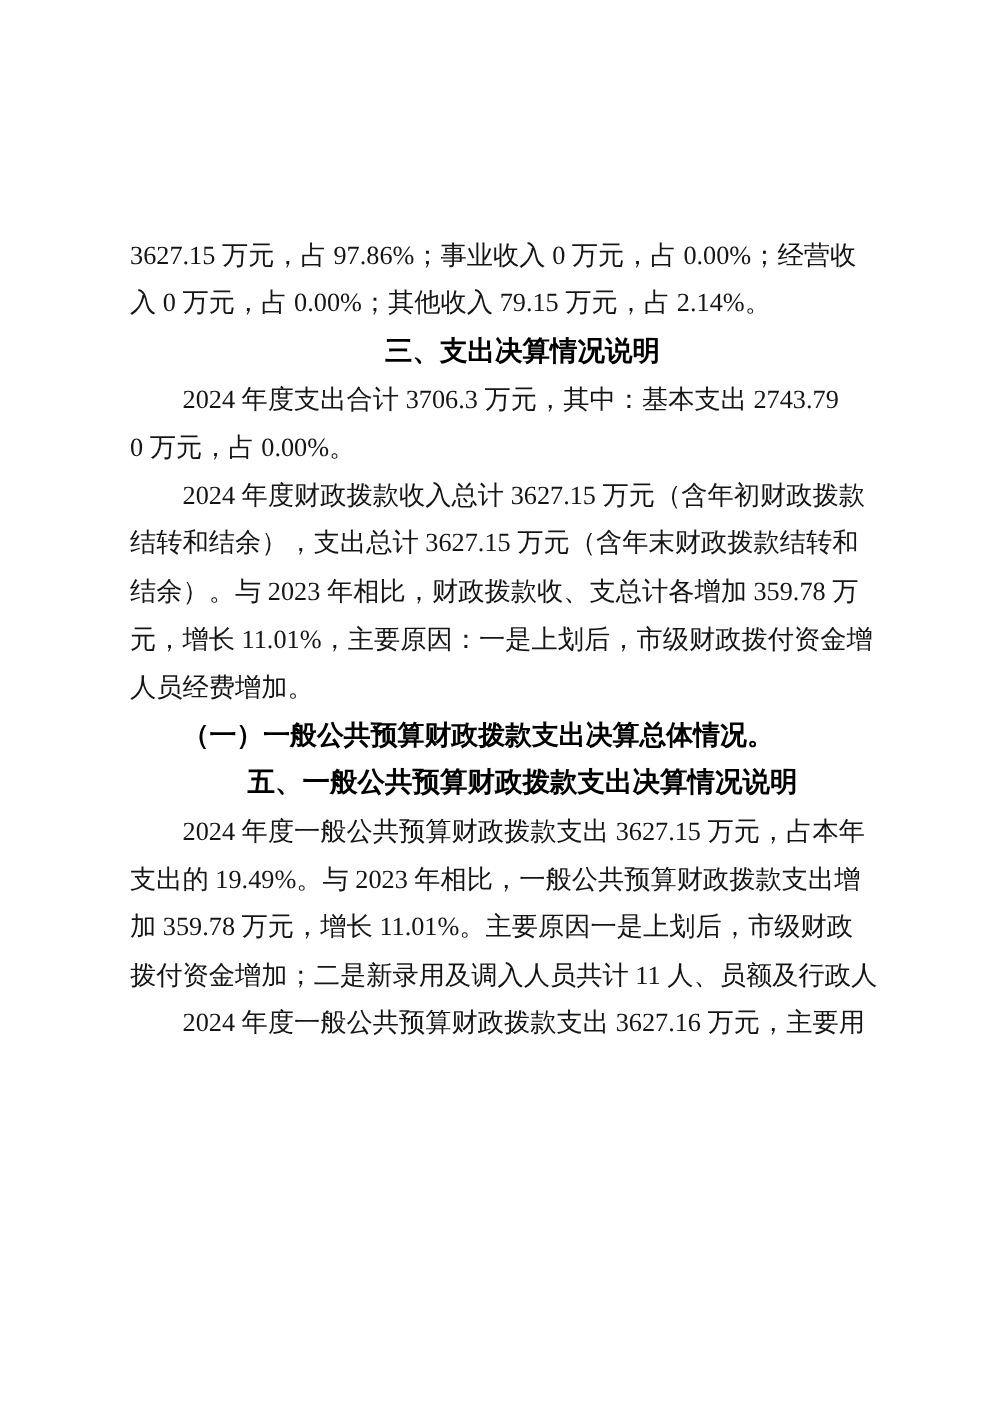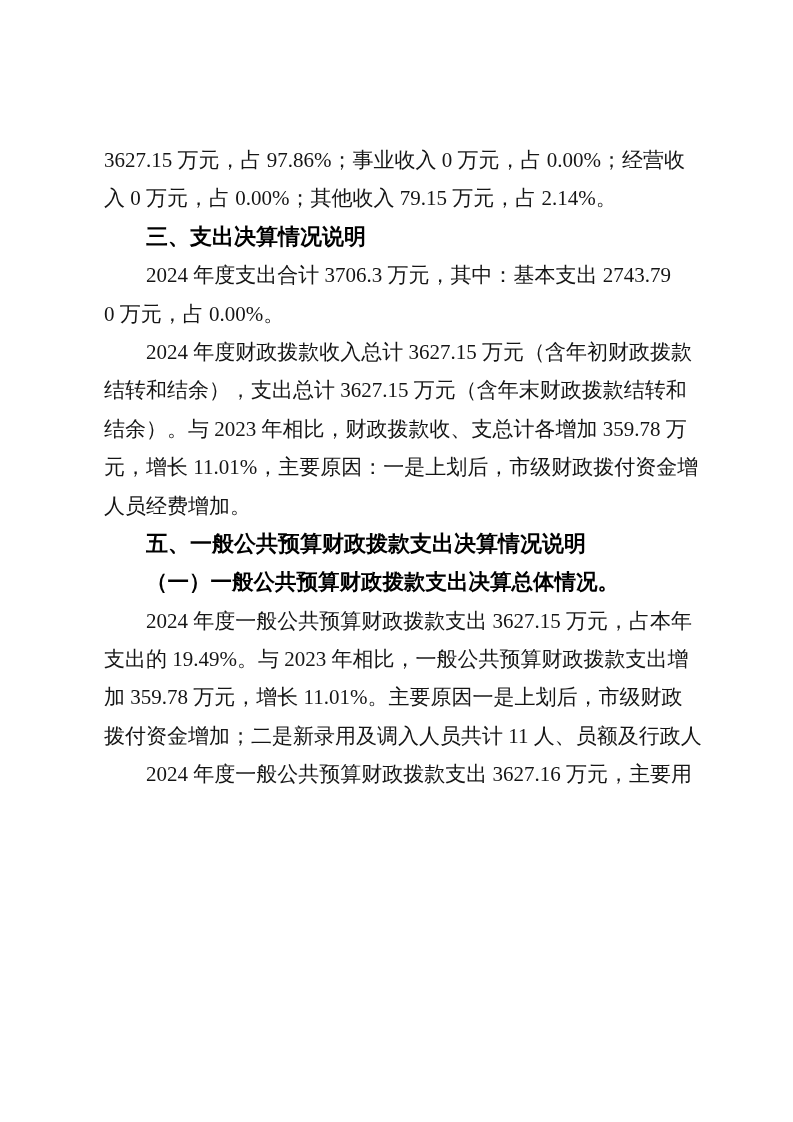--- a/index.html
+++ b/index.html
@@ -8,20 +8,21 @@
     background: #ffffff;
   }
   .page {
     position: relative;
     width: 793px;
     height: 920px;
     background: #ffffff;
     color: #111111;
     font-family: "Liberation Serif", "DejaVu Serif", serif;
     overflow: hidden;
+    margin-top: 44px;
   }
   .text-area {
     position: absolute;
     left: 104px;
     top: 141px;
     width: 586px;
   }
   .line {
     height: 38.4px;
     line-height: 38.4px;
@@ -30,20 +31,21 @@
     color: #151515;
   }
   .indent {
     padding-left: 42px;
   }
   .heading {
     font-family: "Liberation Sans", "DejaVu Sans", sans-serif;
     font-weight: 700;
     font-size: 22px;
     color: #000000;
+    text-align: center;
   }
   .subheading {
     font-family: "Liberation Serif", "DejaVu Serif", serif;
     font-weight: 700;
     font-size: 21.5px;
     color: #000000;
   }
   .page-number {
     position: absolute;
     top: 988px;
@@ -69,23 +71,23 @@
     <div class="line indent">2024 年度支出合计 3706.3 万元，其中：基本支出 2743.79</div>
     <div class="line">0 万元，占 0.00%。</div>
 
 
     <div class="line indent">2024 年度财政拨款收入总计 3627.15 万元（含年初财政拨款</div>
     <div class="line">结转和结余），支出总计 3627.15 万元（含年末财政拨款结转和</div>
     <div class="line">结余）。与 2023 年相比，财政拨款收、支总计各增加 359.78 万</div>
     <div class="line">元，增长 11.01%，主要原因：一是上划后，市级财政拨付资金增</div>
     <div class="line">人员经费增加。</div>
 
+    <div class="line subheading indent">（一）一般公共预算财政拨款支出决算总体情况。</div>
+
     <div class="line heading indent">五、一般公共预算财政拨款支出决算情况说明</div>
-
-    <div class="line subheading indent">（一）一般公共预算财政拨款支出决算总体情况。</div>
 
     <div class="line indent">2024 年度一般公共预算财政拨款支出 3627.15 万元，占本年</div>
     <div class="line">支出的 19.49%。与 2023 年相比，一般公共预算财政拨款支出增</div>
     <div class="line">加 359.78 万元，增长 11.01%。主要原因一是上划后，市级财政</div>
     <div class="line">拨付资金增加；二是新录用及调入人员共计 11 人、员额及行政人</div>
 
 
     <div class="line indent">2024 年度一般公共预算财政拨款支出 3627.16 万元，主要用</div>
 
   </div>

